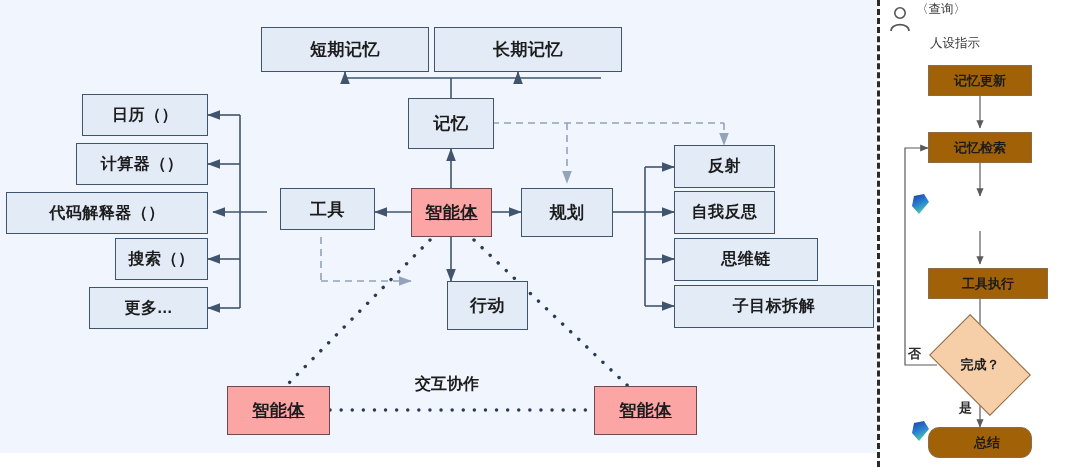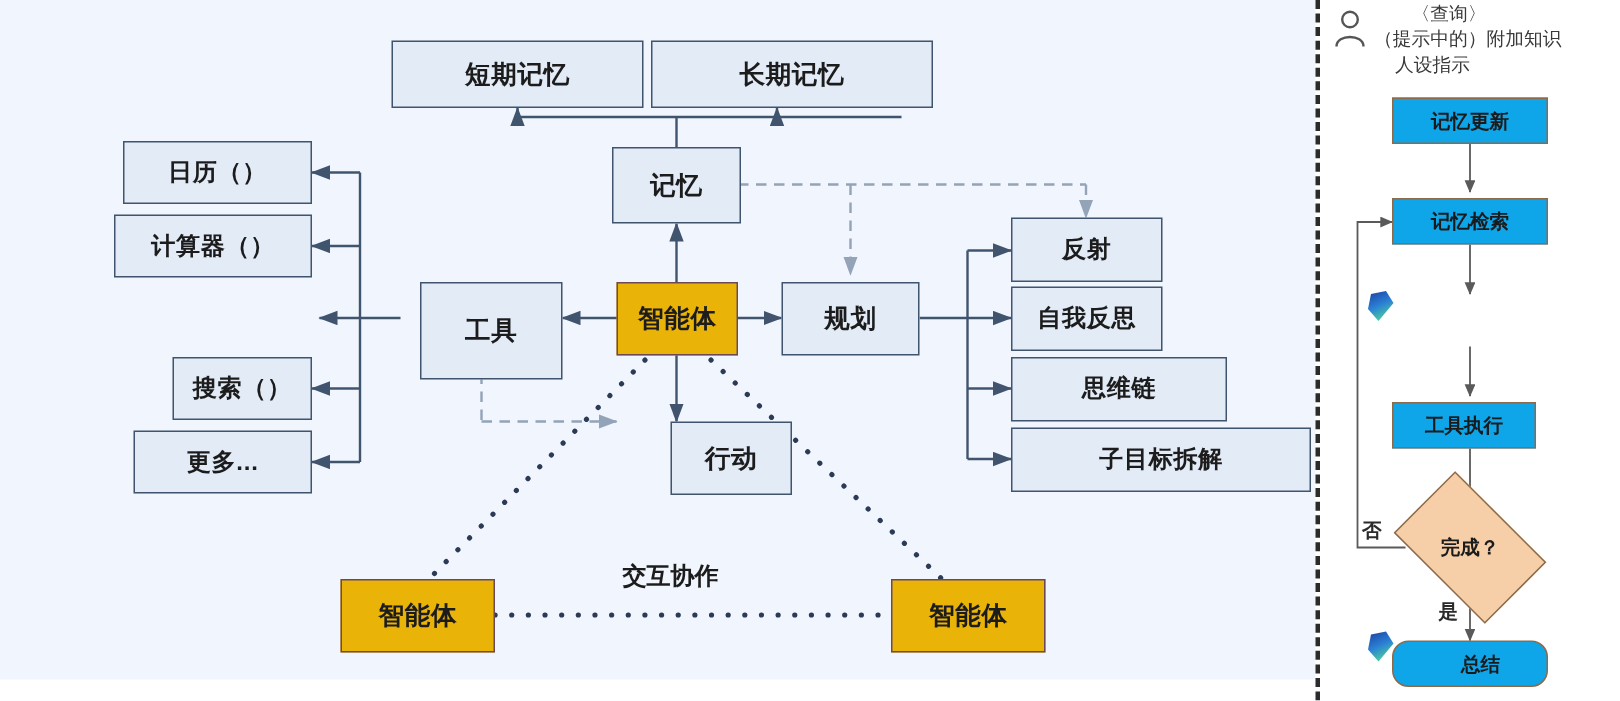--- a/index.html
+++ b/index.html
@@ -10,34 +10,34 @@
   
   #left-panel{position:absolute;left:0;top:0;width:877px;height:453px;
               background:#f1f5fd;}
   #svg-left{position:absolute;left:0;top:0;width:877px;height:467px;}
 
   .node{position:absolute;box-sizing:border-box;display:flex;
         align-items:center;justify-content:center;
         border:1.6px solid #41546e;font-weight:bold;color:#1c1c1c;
         letter-spacing:.5px;}
   .node.blue{background:#e3ebf7;}
-  .node.pink{background:#eab308;border-color:#6b4a55;}
+  .node.pink{background:#fca5a5;border-color:#6b4a55;text-decoration:underline;}
 
   
   #divider{position:absolute;left:877px;top:0;width:0;height:467px;
            border-left:3px dashed #2b2b2b;}
 
   
   #right-panel{position:absolute;left:884px;top:0;width:196px;height:467px;
                background:#ffffff;}
   #svg-right{position:absolute;left:0;top:0;width:196px;height:467px;}
 
   .fnode{position:absolute;box-sizing:border-box;display:flex;
          align-items:center;justify-content:center;
-         background:#0ea5e9;border:1px solid #8d6a4a;
+         background:#a16207;border:1px solid #8d6a4a;
          font-weight:bold;color:#1b1b1b;font-size:13px;}
   .fnode.rounded{border-radius:11px;padding-left:14px;}
 
   .diamond-wrap{position:absolute;display:flex;align-items:center;
                 justify-content:center;}
   .diamond-shape{position:absolute;left:0;top:0;width:100%;height:100%;
                  background:#f6cfa8;border:1px solid #8d6a4a;
                  transform:rotate(45deg);box-sizing:border-box;}
   .diamond-label{position:relative;font-weight:bold;font-size:13px;color:#1b1b1b;}
 
@@ -107,24 +107,25 @@
         <path d="M330,410 L594,410"></path>
       </g>
     </svg>
 
     <div class="node blue" style="left:261px;top:27px;width:168px;height:45px;font-size:17px;">短期记忆</div>
     <div class="node blue" style="left:434px;top:27px;width:188px;height:45px;font-size:17px;">长期记忆</div>
     <div class="node blue" style="left:408px;top:98px;width:86px;height:51px;font-size:17px;">记忆</div>
 
     <div class="node blue" style="left:82px;top:94px;width:126px;height:42px;font-size:16px;">日历（）</div>
     <div class="node blue" style="left:76px;top:143px;width:132px;height:42px;font-size:16px;">计算器（）</div>
+    <div class="node blue" style="left:6px;top:192px;width:202px;height:42px;font-size:16px;">代码解释器（）</div>
     <div class="node blue" style="left:115px;top:238px;width:93px;height:42px;font-size:16px;">搜索（）</div>
     <div class="node blue" style="left:89px;top:287px;width:119px;height:42px;font-size:16px;">更多...</div>
 
-    <div class="node blue" style="left:280px;top:188px;width:95px;height:65px;font-size:17px;">工具</div>
+    <div class="node blue" style="left:280px;top:188px;width:95px;height:42px;font-size:17px;">工具</div>
 
     <div class="node pink" style="left:411px;top:188px;width:81px;height:49px;font-size:17px;">智能体</div>
     <div class="node blue" style="left:411px;top:281px;width:81px;height:49px;font-size:17px;margin-left:36px;">行动</div>
 
     <div class="node blue" style="left:521px;top:188px;width:92px;height:49px;font-size:17px;">规划</div>
     <div class="node blue" style="left:674px;top:145px;width:101px;height:43px;font-size:16px;">反射</div>
     <div class="node blue" style="left:674px;top:191px;width:101px;height:43px;font-size:16px;">自我反思</div>
     <div class="node blue" style="left:674px;top:238px;width:144px;height:43px;font-size:16px;">思维链</div>
     <div class="node blue" style="left:674px;top:285px;width:200px;height:43px;font-size:16px;">子目标拆解</div>
 
@@ -152,40 +153,39 @@
 
         <path d="M53,365 L21,365 L21,148 L44,148" marker-end="url(#ar2)"></path>
       </g>
     </svg>
 
     <svg class="gicon" style="left:4px;top:6px;width:24px;height:26px;" viewBox="0 0 24 26" xmlns="http://www.w3.org/2000/svg">
       <circle cx="12" cy="7" r="5.2" fill="none" stroke="#555" stroke-width="1.6"></circle>
       <path d="M3,25 C3,16.5 21,16.5 21,25" fill="none" stroke="#555" stroke-width="1.6"></path>
     </svg>
 
-    <div class="hdr-text" style="left:32px;top:1px;margin-left:25px;">〈查询〉</div>
-    <div class="hdr-text" style="left:32px;top:18px;">（提示中的）附加知识</div>
+    <div class="hdr-text" style="left:32px;top:1px;">〈查询〉</div>
     <div class="hdr-text" style="left:46px;top:35px;">人设指示</div>
 
     <div class="fnode" style="left:44px;top:65px;width:104px;height:31px;">记忆更新</div>
 
     <div class="fnode" style="left:44px;top:132px;width:104px;height:31px;">记忆检索</div>
 
     <svg class="gicon" style="left:26px;top:193px;width:22px;height:24px;" viewBox="0 0 22 24" xmlns="http://www.w3.org/2000/svg">
       <defs>
         <linearGradient id="g1" x1="0" y1="0" x2="0.4" y2="1">
           <stop offset="0%" stop-color="#1b3fa0"></stop>
           <stop offset="55%" stop-color="#2a7fd4"></stop>
           <stop offset="100%" stop-color="#49c9a4"></stop>
         </linearGradient>
       </defs>
       <path d="M4,3 L14,1 L19,9 L9,21 L2,13 Z" fill="url(#g1)"></path>
     </svg>
 
-    <div class="fnode" style="left:44px;top:268px;width:96px;height:31px;">工具执行</div>
+    <div class="fnode" style="left:44px;top:268px;width:120px;height:31px;">工具执行</div>
 
     <div class="diamond-wrap" style="left:53px;top:336px;width:86px;height:58px;">
       <div class="diamond-shape"></div>
       <span class="diamond-label">完成？</span>
     </div>
 
     <div class="edge-label" style="left:24px;top:345px;">否</div>
     <div class="edge-label" style="left:75px;top:399px;">是</div>
 
     <div class="fnode rounded" style="left:44px;top:427px;width:104px;height:31px;">总结</div>

